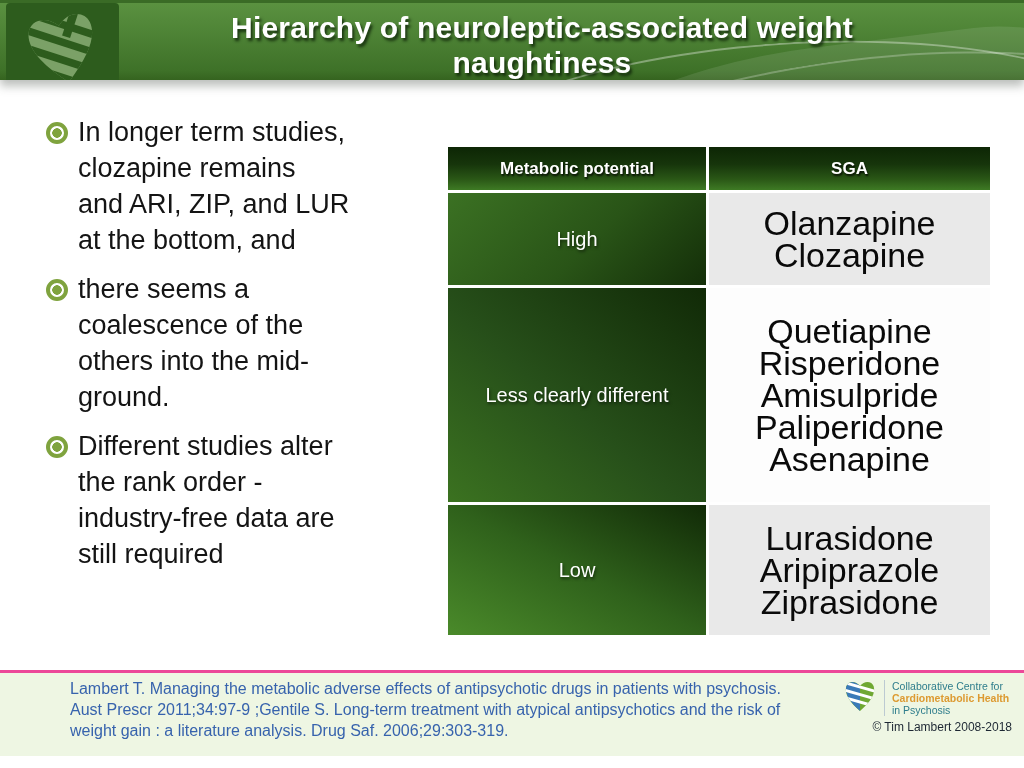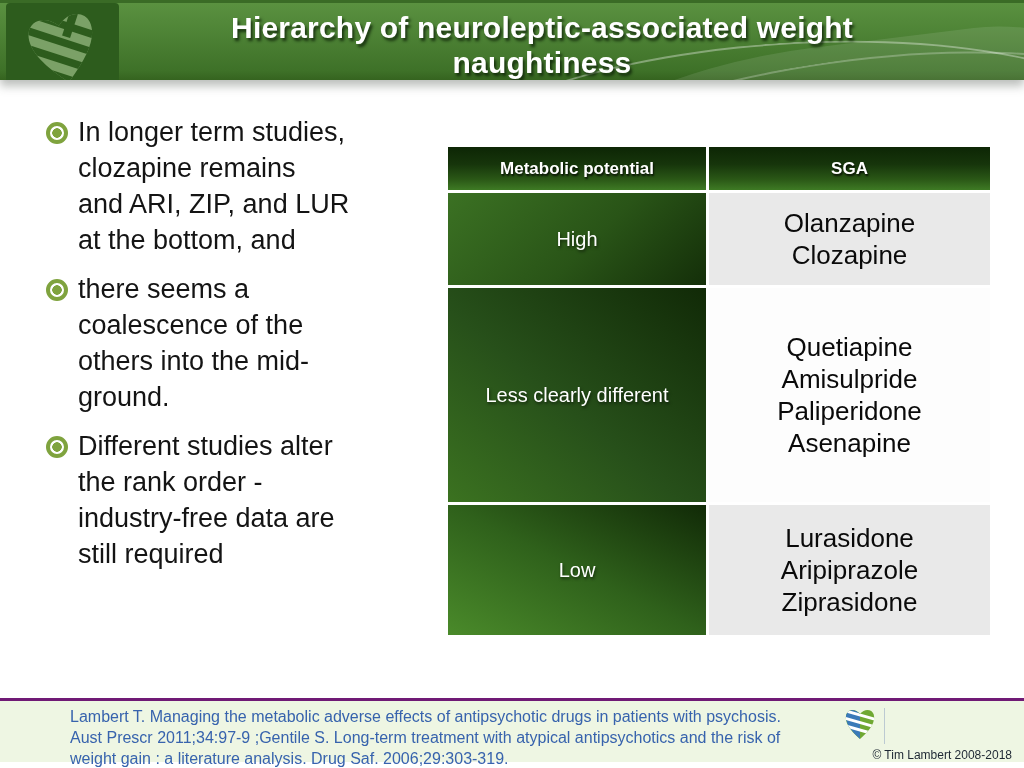--- a/index.html
+++ b/index.html
@@ -67,28 +67,28 @@
     color:#ffffff; font-weight:bold; font-size:17px;
     text-shadow:1px 2px 2px rgba(0,0,0,0.8);
   }
   .td-potential {
     color:#ffffff; font-size:20px;
     text-shadow:1px 2px 3px rgba(0,0,0,0.55);
   }
   .grad-high { background:linear-gradient(135deg,#3b7123 0%, #295417 55%, #142f09 100%); }
   .grad-mid  { background:linear-gradient(to bottom left,#112a07 0%, #27501a 55%, #3b7220 100%); }
   .grad-low  { background:linear-gradient(to bottom left,#112a07 0%, #2f611b 50%, #4a8a2a 100%); }
-  .td-sga { font-size:26px; line-height:32px; color:#0a0a0a; flex-direction:column; }
+  .td-sga { font-size:34px; line-height:32px; color:#0a0a0a; flex-direction:column; }
   .bg-grey { background:#e9e9e9; }
   .bg-white { background:#fdfdfd; }
 
   
   .footer {
-    position:absolute; left:0; top:698px; width:1024px; height:64px;
-    background:#eef6e3; border-top:3px solid #701a75;
+    position:absolute; left:0; top:670px; width:1024px; height:86px;
+    background:#eef6e3; border-top:3px solid #ec4899;
   }
   .citation {
     position:absolute; left:70px; top:5px; width:760px;
     color:#3763ad; font-size:16px; line-height:21px;
   }
   .footer-logo { position:absolute; left:841px; top:5px; display:flex; align-items:center; }
   .footer-logo-divider { width:1px; height:36px; background:#bccad2; margin:0 7px 0 5px; }
   .footer-logo-text { font-size:10.5px; line-height:12px; }
   .flt-1, .flt-3 { color:#2e7d8c; }
   .flt-2 { color:#dd9a31; font-weight:bold; }
@@ -167,20 +167,21 @@
 
     <div class="cell td-potential grad-high">High</div>
     <div class="cell td-sga bg-grey">
       <div>Olanzapine</div>
       <div>Clozapine</div>
     </div>
 
     <div class="cell td-potential grad-mid">Less clearly different</div>
     <div class="cell td-sga bg-white">
       <div>Quetiapine</div>
+      <div>Risperidone</div>
       <div>Amisulpride</div>
       <div>Paliperidone</div>
       <div>Asenapine</div>
     </div>
 
     <div class="cell td-potential grad-low">Low</div>
     <div class="cell td-sga bg-grey">
       <div>Lurasidone</div>
       <div>Aripiprazole</div>
       <div>Ziprasidone</div>
@@ -205,18 +206,23 @@
           <path d="M50,92 C20,66 6,42 12,23 C17,9 37,6 50,22 C63,6 83,9 88,23 C94,42 80,66 50,92 Z" fill="#6fa832"></path>
           <path d="M50,92 C20,66 6,42 12,23 C17,9 37,6 50,22 L50,92 Z" fill="#3a7ab8" clip-path="url(#fHeartClip)"></path>
           <g clip-path="url(#fHeartClip)" fill="#ffffff">
             <rect x="-15" y="22" width="100" height="8" transform="rotate(16 50 50)"></rect>
             <rect x="-15" y="42" width="105" height="8" transform="rotate(16 50 50)"></rect>
             <rect x="-15" y="62" width="110" height="8" transform="rotate(16 50 50)"></rect>
           </g>
         </svg>
       </span>
       <span class="footer-logo-divider"></span>
+      <span class="footer-logo-text">
+        <div class="flt-1">Collaborative Centre for</div>
+        <div class="flt-2">Cardiometabolic Health</div>
+        <div class="flt-3">in Psychosis</div>
+      </span>
     </div>
 
     <div class="copyright">© Tim Lambert 2008-2018</div>
   </div>
 
 </div>
 
 </body></html>

